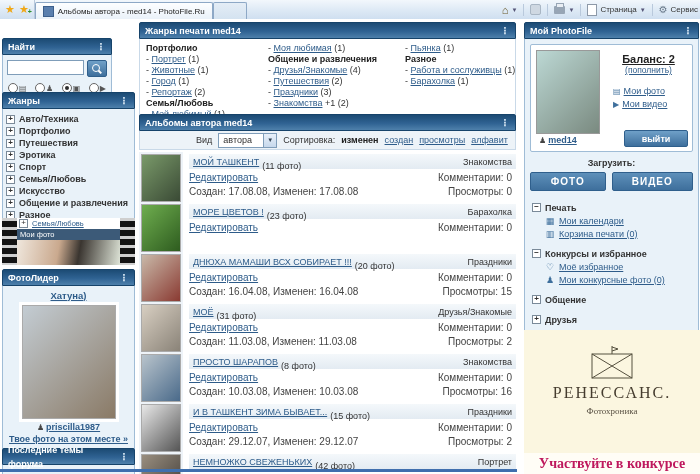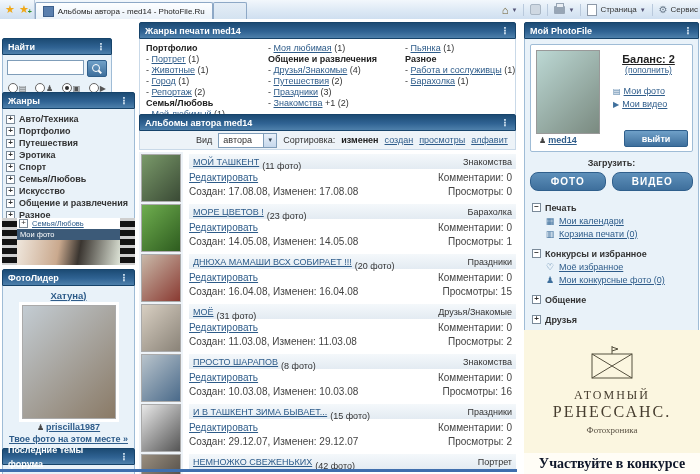--- a/index.html
+++ b/index.html
@@ -116,38 +116,38 @@
   .ucol{margin-left:74px;text-align:center;}
   .balance{font-weight:bold;font-size:11px;color:#222;text-decoration:underline;display:inline-block;margin-top:4px;cursor:pointer;}
   .topup{font-size:8.5px;}
   .ulinks{text-align:left;margin:10px 0 0 4px;line-height:13px;white-space:nowrap;}
   .uicon{color:#3e6f9c;font-size:8px;margin-right:3px;}
   .logout{position:absolute;right:4px;bottom:4px;width:62px;height:15px;border:1px solid #2f5f8c;border-radius:2px;
           background:linear-gradient(180deg,#6fa0c8,#3e6f9c);color:#fff;font-weight:bold;font-size:9px;
           display:flex;align-items:center;justify-content:center;cursor:pointer;}
   .upload-lbl{text-align:center;font-weight:bold;margin:6px 0 4px;}
   .upbtns{display:flex;gap:6px;justify-content:center;}
-  .upbtn{height:17px;border:1px solid #2f5f8c;border-radius:8px;background:linear-gradient(180deg,#5e90ba,#3e6f9c);
+  .upbtn{height:17px;border:1px solid #2f5f8c;border-radius:2px;background:linear-gradient(180deg,#5e90ba,#3e6f9c);
          color:#fff;font-weight:bold;font-size:10px;letter-spacing:1px;display:flex;align-items:center;
          justify-content:center;cursor:pointer;}
   .upbtn.f{width:74px;} .upbtn.v{width:80px;}
   #pf-menu{margin:10px 0 0 2px;}
   .pf-sec{margin-bottom:7px;}
   .pf-sech{display:flex;align-items:center;font-weight:bold;color:#333;height:13px;cursor:pointer;}
   .pf-item{display:flex;align-items:center;height:13px;margin-left:13px;white-space:nowrap;}
   .pf-ic{color:#3e6f9c;font-size:9px;margin-right:4px;width:10px;text-align:center;}
   
   .p-ad{left:524px;top:311px;width:176px;height:144px;background:#fbf6e0;text-align:center;
         font-family:"Liberation Serif","DejaVu Serif",serif;color:#453c2e;}
   .ad-logo{margin-top:14px;}
   .ad-l1{font-size:12px;letter-spacing:2px;margin-top:4px;}
   .ad-l2{font-size:16px;letter-spacing:2px;}
   .ad-l3{font-size:9px;margin-top:4px;color:#5a5244;}
   .ad-cta{position:absolute;left:0;bottom:0;width:100%;height:21px;background:#fffdf6;
-          font-size:14px;font-weight:bold;color:#0f172a;display:flex;align-items:center;justify-content:center;}
+          font-size:14px;font-weight:bold;color:#be185d;display:flex;align-items:center;justify-content:center;}
   .win-line{position:absolute;left:0;top:450px;width:517px;height:3px;background:#3f6fae;}
 </style>
 </head>
 <body>
 
 <div class="screen">
 
   <div class="chrome">
     <div class="fav-btns">
       <span class="star">★</span>
@@ -366,24 +366,20 @@
             <div class="arow-body">
               <div class="astrip">
                 <a class="link atitle">МОРЕ ЦВЕТОВ !</a>
                 <span class="acount">(23 фото)</span>
                 <span class="acat">Барахолка</span>
               </div>
               <div class="aline">
                 <a class="link">Редактировать</a>
                 <span class="aright">Комментарии: 0</span>
               </div>
-              <div class="aline">
-                <span class="adates">Создан: 14.05.08, Изменен: 14.05.08</span>
-                <span class="aright">Просмотры: 1</span>
-              </div>
             </div>
           </div>
           <div class="album-row">
             <div class="thumb" style="background: linear-gradient(135deg, rgb(201, 185, 169), rgb(138, 58, 50));"></div>
             <div class="arow-body">
               <div class="astrip">
                 <a class="link atitle">ДНЮХА МАМАШИ ВСХ СОБИРАЕТ !!!</a>
                 <span class="acount">(20 фото)</span>
                 <span class="acat">Праздники</span>
               </div>
@@ -546,21 +542,20 @@
             <line x1="23" y1="2" x2="23" y2="10"></line>
             <polyline points="23,3 29,5 23,7"></polyline>
             <rect x="3" y="10" width="40" height="24"></rect>
             <line x1="3" y1="10" x2="23" y2="22"></line>
             <line x1="43" y1="10" x2="23" y2="22"></line>
             <line x1="3" y1="34" x2="23" y2="22"></line>
             <line x1="43" y1="34" x2="23" y2="22"></line>
           </g>
         </svg>
       </div>
-      <div class="ad-l1">АТОМНЫЙ</div>
       <div class="ad-l2">РЕНЕССАНС.</div>
       <div class="ad-l3">Фотохроника</div>
       <div class="ad-cta">Участвуйте в конкурсе</div>
     </div>
 
     <div class="win-line"></div>
   </div>
 </div>
 
 </body></html>

